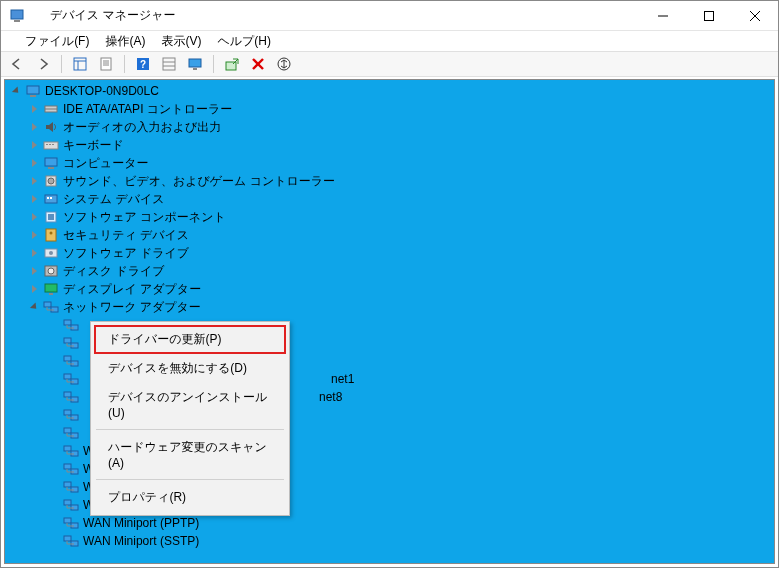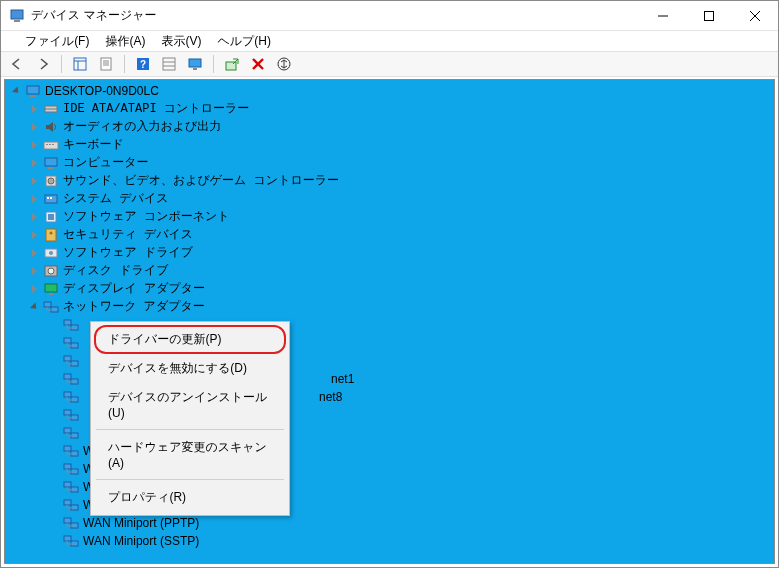--- a/index.html
+++ b/index.html
@@ -16,20 +16,21 @@
     position: relative;
   }
   
   .titlebar {
     height: 30px;
     display: flex;
     align-items: center;
     padding-left: 8px;
     background: #fff;
     border-bottom: 1px solid #e5e5e5;
+    gap: 19px;
   }
   .titlebar .title-icon {
     width: 16px; height: 16px;
     margin-right: 6px;
     display: inline-flex; align-items: center; justify-content: center;
   }
   .titlebar .title-text { flex: 1; font-size: 12px; }
   .winbtns { display: flex; height: 100%; }
   .winbtn {
     width: 46px; height: 30px;
@@ -98,41 +99,41 @@
   .nicon {
     width: 16px; height: 16px;
     margin-right: 4px;
     display: inline-flex; align-items: center; justify-content: center;
     flex: 0 0 16px;
   }
   .nlabel { }
   .node.selected .nlabel { background: #cde8ff; }
   
   .ind0 { padding-left: 2px; }
-  .ind1 { padding-left: 20px; font-family: Liberation Mono, monospace; }
+  .ind1 { padding-left: 20px; }
   .ind2 { padding-left: 40px; }
   
   .ctxmenu {
     position: absolute;
     left: 89px; top: 320px;
     width: 200px;
     background: #f2f2f2;
     border: 1px solid #bdbdbd;
     box-shadow: 2px 2px 4px rgba(0,0,0,0.25);
     padding: 3px;
     font-size: 12px;
   }
   .ctxitem {
     padding: 6px 14px;
     cursor: default;
   }
   .ctxsep { height: 1px; background: #d0d0d0; margin: 3px 2px; }
   .ctxitem.highlight {
     border: 2px solid #e02020;
-    border-radius: 12px;
+    border-radius: 0;
     margin: 0;
     padding: 4px 12px;
   }
 </style>
 </head>
 <body>
 
 <div class="titlebar">
   <span class="title-icon">
     <svg width="16" height="16">

